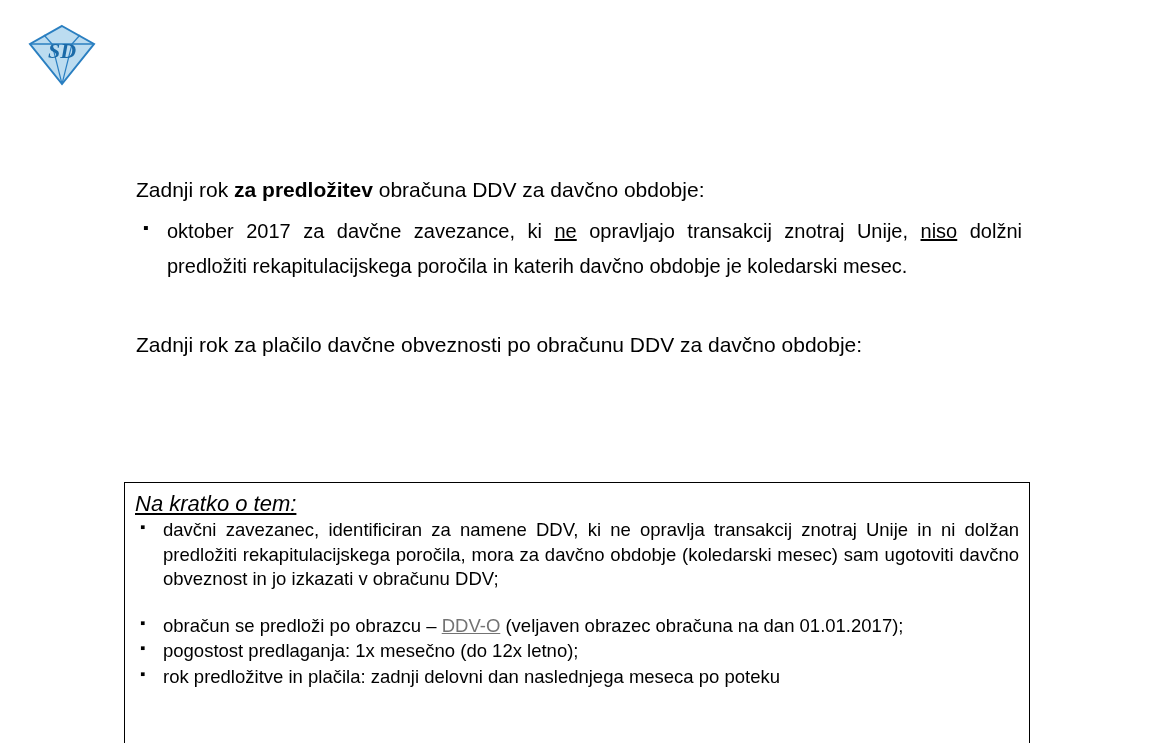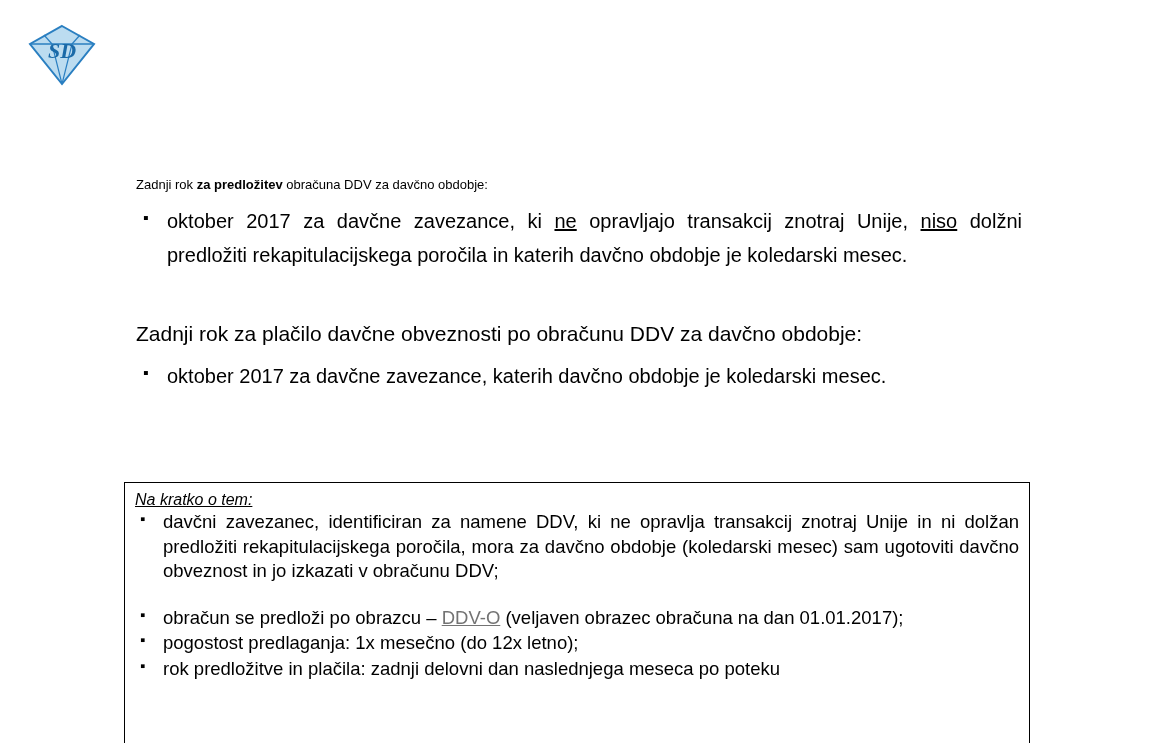--- a/index.html
+++ b/index.html
@@ -33,21 +33,21 @@
 
   
   .content {
     position: absolute;
     left: 136px;
     top: 176px;
     width: 890px;
   }
 
   .lead {
-    font-size: 13px;
+    font-size: 21px;
     line-height: 1.35;
     margin: 0 0 10px 0;
     white-space: nowrap;
   }
   .lead .b { font-weight: bold; }
 
   ul.bullets {
     list-style: none;
     margin: 0;
     padding: 0;
@@ -90,21 +90,21 @@
     width: 906px;
     height: 261px;
     border: 1px solid #000000;
     border-bottom: none;
     box-sizing: border-box;
     overflow: hidden;
     padding: 8px 10px 0 10px;
   }
   .box-title {
     font-style: italic;
-    font-size: 16px;
+    font-size: 22px;
     text-decoration: underline;
     margin: 0 0 1px 0;
     display: inline-block;
   }
   ul.box-list {
     list-style: none;
     margin: 0;
     padding: 0;
   }
   ul.box-list > li {
@@ -156,23 +156,20 @@
     <p class="lead"><span>Zadnji rok </span><span class="b">za predložitev</span><span> obračuna DDV za davčno obdobje:</span></p>
 
     <ul class="bullets">
       <li><span>oktober 2017 za davčne zavezance, ki </span><span class="u">ne</span><span> opravljajo transakcij znotraj Unije, </span><span class="u">niso</span><span> dolžni predložiti rekapitulacijskega poročila in katerih davčno obdobje je koledarski mesec.</span></li>
     </ul>
 
     <div class="spacer-1"></div>
 
     <p class="lead2"><span>Zadnji rok </span><span class="b">za plačilo</span><span> davčne obveznosti po obračunu DDV za davčno obdobje:</span></p>
 
-    <ul class="bullets">
-      <li class="single-line">oktober 2017 za davčne zavezance, katerih davčno obdobje je koledarski mesec.</li>
-    </ul>
 
   </div>
 
   <div class="box clipped">
     <div class="box-title">Na kratko o tem:</div>
     <ul class="box-list">
       <li>davčni zavezanec, identificiran za namene DDV, ki ne opravlja transakcij znotraj Unije in ni dolžan predložiti rekapitulacijskega poročila, mora za davčno obdobje (koledarski mesec) sam ugotoviti davčno obveznost in jo izkazati v obračunu DDV;</li>
       <li class="gap"><span>obračun se predloži po obrazcu – </span><a class="link" href="#">DDV-O</a><span> (veljaven obrazec obračuna na dan 01.01.2017);</span></li>
       <li>pogostost predlaganja: 1x mesečno (do 12x letno);</li>
       <li>rok predložitve in plačila: zadnji delovni dan naslednjega meseca po poteku</li>

